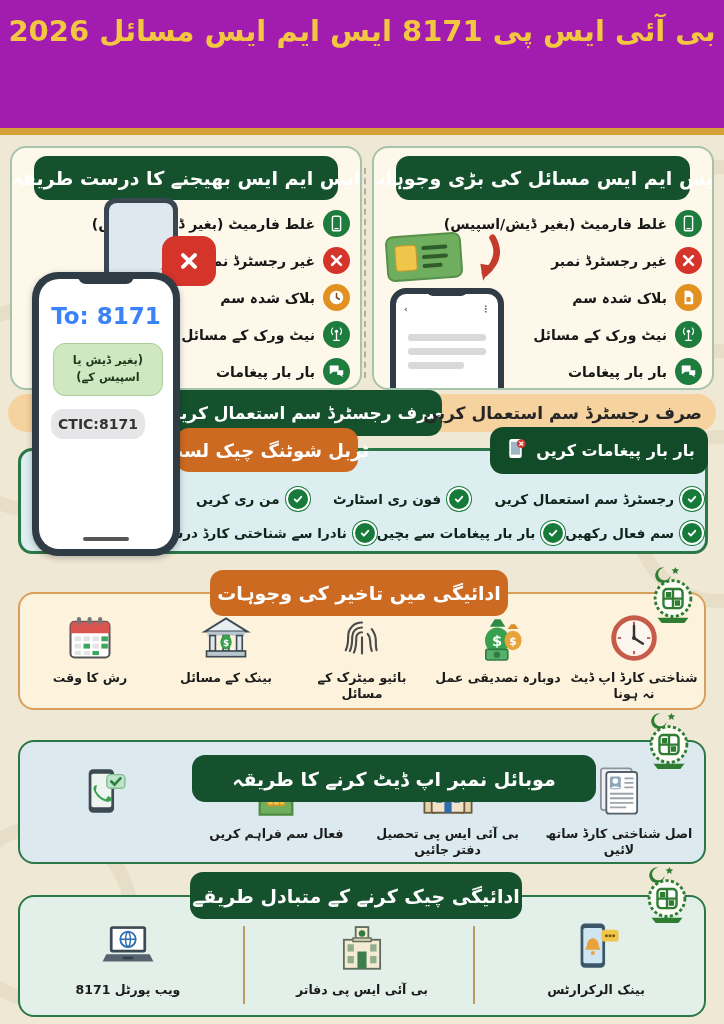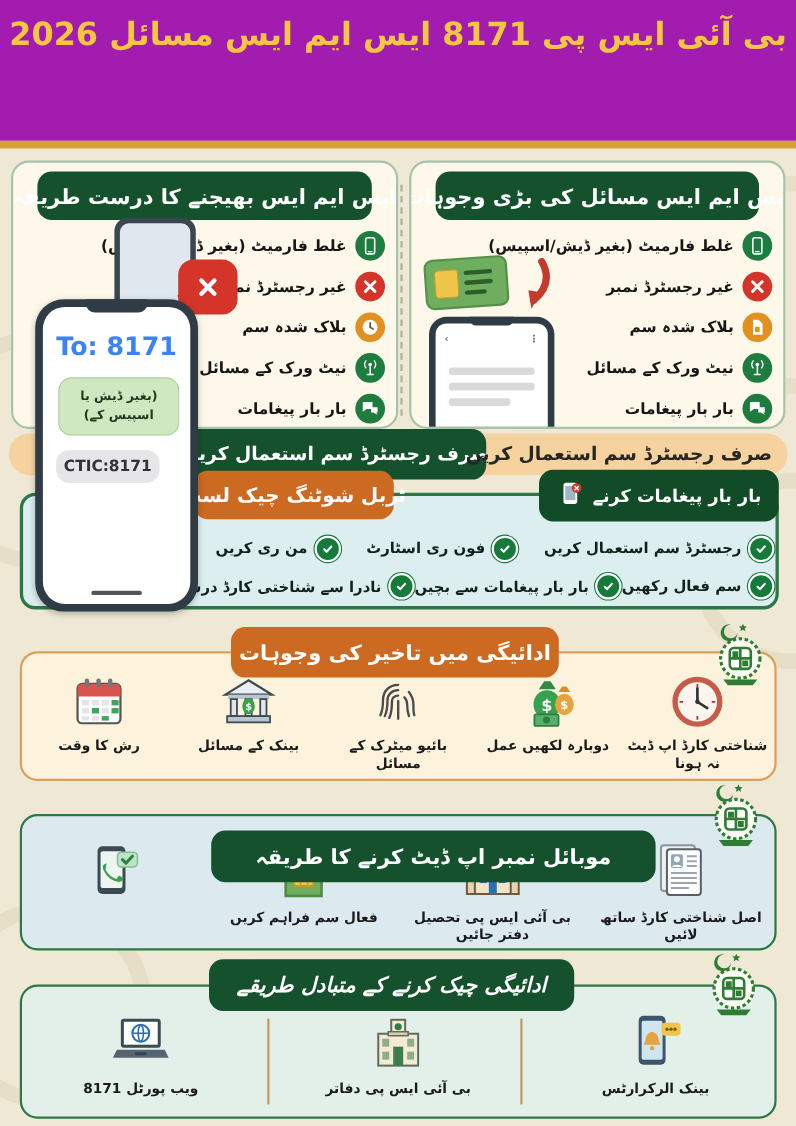--- a/index.html
+++ b/index.html
@@ -92,21 +92,21 @@
 
   
   #delay-panel{position:absolute;left:18px;top:592px;width:688px;height:118px;background:#fdf3dd;
                border:2.5px solid #d9a05b;border-radius:16px;box-sizing:border-box;}
   #delay-badge{left:210px;top:570px;width:298px;height:46px;font-size:19px;z-index:3;}
   #upd-panel{position:absolute;left:18px;top:740px;width:688px;height:124px;background:#dceaf0;
              border:2.5px solid #2c7747;border-radius:16px;box-sizing:border-box;}
   #upd-badge{left:192px;top:718px;width:404px;height:47px;font-size:19px;z-index:3;margin-top:37px;}
   #alt-panel{position:absolute;left:18px;top:895px;width:688px;height:122px;background:#e3f0ea;
              border:2.5px solid #2c7747;border-radius:16px;box-sizing:border-box;}
-  #alt-badge{left:190px;top:872px;width:332px;height:47px;font-size:19px;z-index:3;font-style:italic;}
+  #alt-badge{left:190px;top:872px;width:332px;height:47px;font-size:19px;z-index:3;}
 
   .emblem{position:absolute;width:54px;height:62px;z-index:3;}
   .emblem svg{width:100%;height:100%;}
   #emblem-delay{left:646px;top:564px;}
   #emblem-upd{left:642px;top:710px;}
   #emblem-alt{left:640px;top:864px;}
 
   .cols{position:absolute;display:flex;flex-direction:row-reverse;justify-content:space-between;z-index:2;}
   #delay-cols{left:26px;top:612px;width:672px;}
   #delay-cols .col{width:128px;}
@@ -285,21 +285,21 @@
       </div>
       <div class="bub-gray">CTIC:8171</div>
       <div class="home-line"></div>
     </div>
     <div class="notch2"></div>
   </div>
 
   <div id="chk-panel"></div>
   <div class="pill orange" id="chk-badge">ٹربل شوٹنگ چیک لسٹ</div>
   <div class="pill" id="chk-side">
-    <span>بار بار پیغامات کرنے</span>
+    <span>بار بار پیغامات کریں</span>
     <span><svg viewBox="0 0 26 26">
           <rect x="6.5" y="3" width="13" height="20" rx="2.6" fill="#fff"></rect>
           <rect x="8.2" y="6" width="9.6" height="13.4" fill="#9fb6c4"></rect>
           <circle cx="19" cy="8" r="4.6" fill="#d5342a"></circle>
           <path d="M17 6l4 4m0-4l-4 4" stroke="#fff" stroke-width="1.4"></path>
         </svg></span>
   </div>
   <div class="chk-row" id="chk-row1">
     <div class="chk">
       <span class="cc">
@@ -378,21 +378,21 @@
       <span class="big-ic"><svg viewBox="0 0 64 64">
             <path d="M22 18l6-9h7l6 9z" fill="#2e8b44"></path>
             <ellipse cx="31" cy="35" rx="15" ry="16" fill="#37a14f"></ellipse>
             <text x="31" y="42" font-size="18" fill="#fff" text-anchor="middle" font-weight="bold">$</text>
             <path d="M44 21l4-6h5l4 6z" fill="#d98e2b"></path>
             <ellipse cx="50.5" cy="35" rx="10.5" ry="12" fill="#e8a33d"></ellipse>
             <text x="50.5" y="40" font-size="13" fill="#fff" text-anchor="middle" font-weight="bold">$</text>
             <rect x="17" y="46" width="27" height="13" rx="2" fill="#57b06a" stroke="#2f7d43" stroke-width="2"></rect>
             <circle cx="30.5" cy="52.5" r="4" fill="#2f7d43"></circle>
           </svg></span>
-      <div class="col-l">دوبارہ لکھیں عمل</div>
+      <div class="col-l">دوبارہ تصدیقی عمل</div>
     </div>
     <div class="col">
       <span class="big-ic"><svg viewBox="0 0 64 64" fill="none" stroke="#4a4a4a" stroke-width="2.6" stroke-linecap="round">
             <path d="M32 13c-10 0-17 7-17 17 0 8-1 13-3 17"></path>
             <path d="M32 19c-7 0-12 5-12 11 0 9-1 14-3 18"></path>
             <path d="M32 25c-4 0-7 3-7 6 0 10-1 15-3 19"></path>
             <path d="M32 31v20M39 27c2 2 3 5 3 8 0 6 1 10 2 13M44 21c3 4 5 9 5 14 0 5 0 9 1 12"></path>
           </svg></span>
       <div class="col-l">بائیو میٹرک کے مسائل</div>
     </div>

